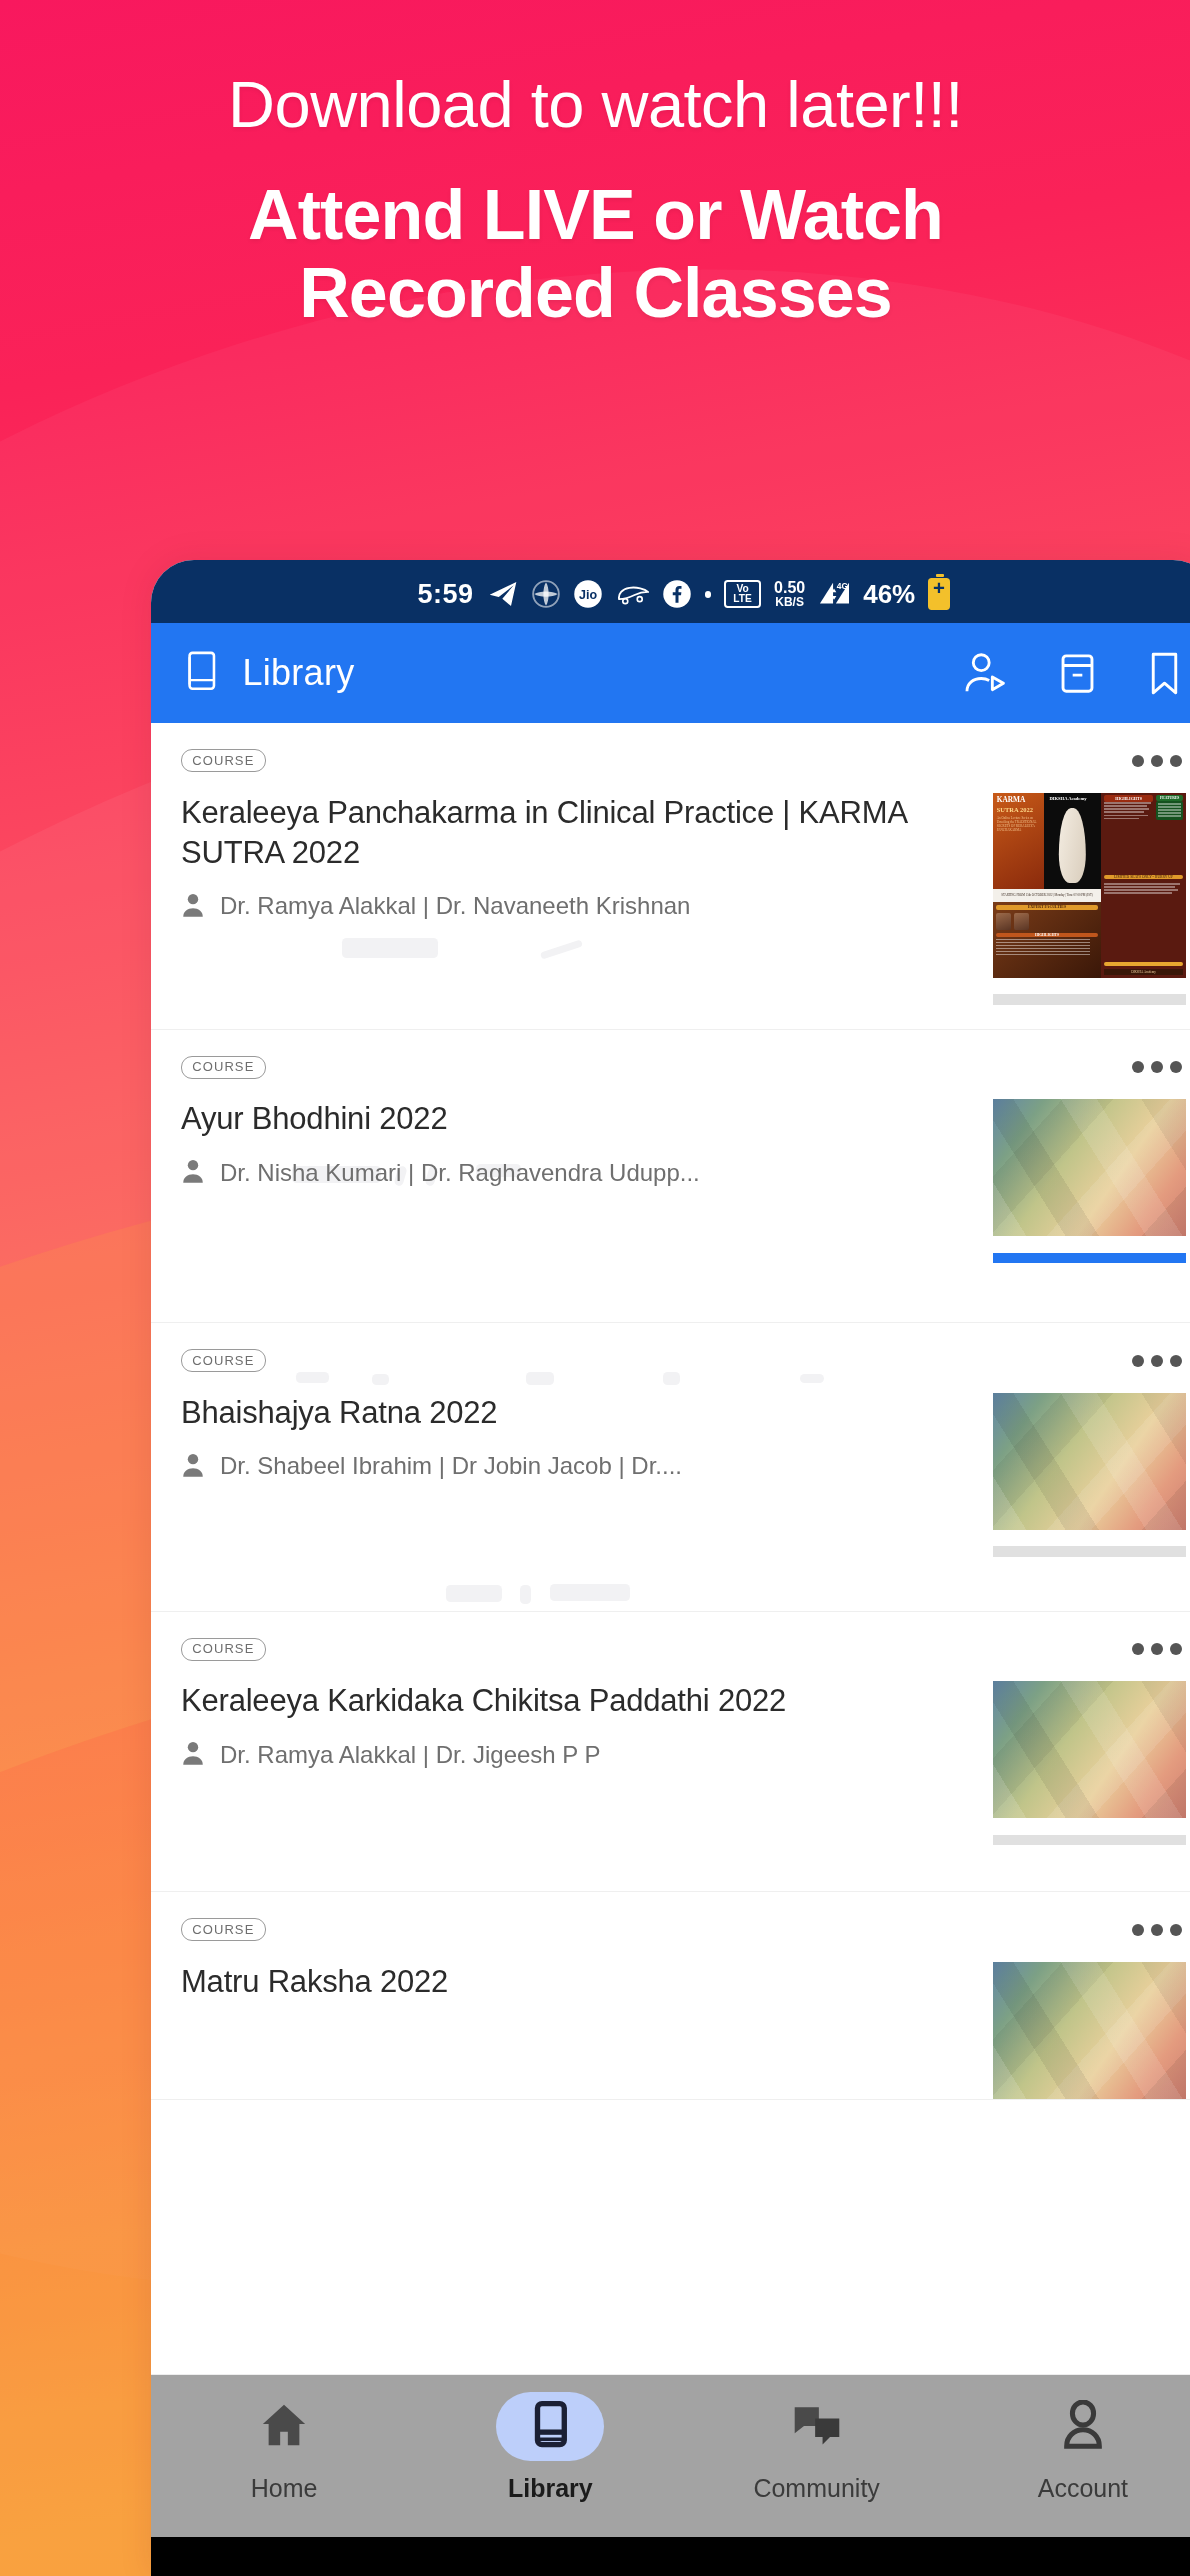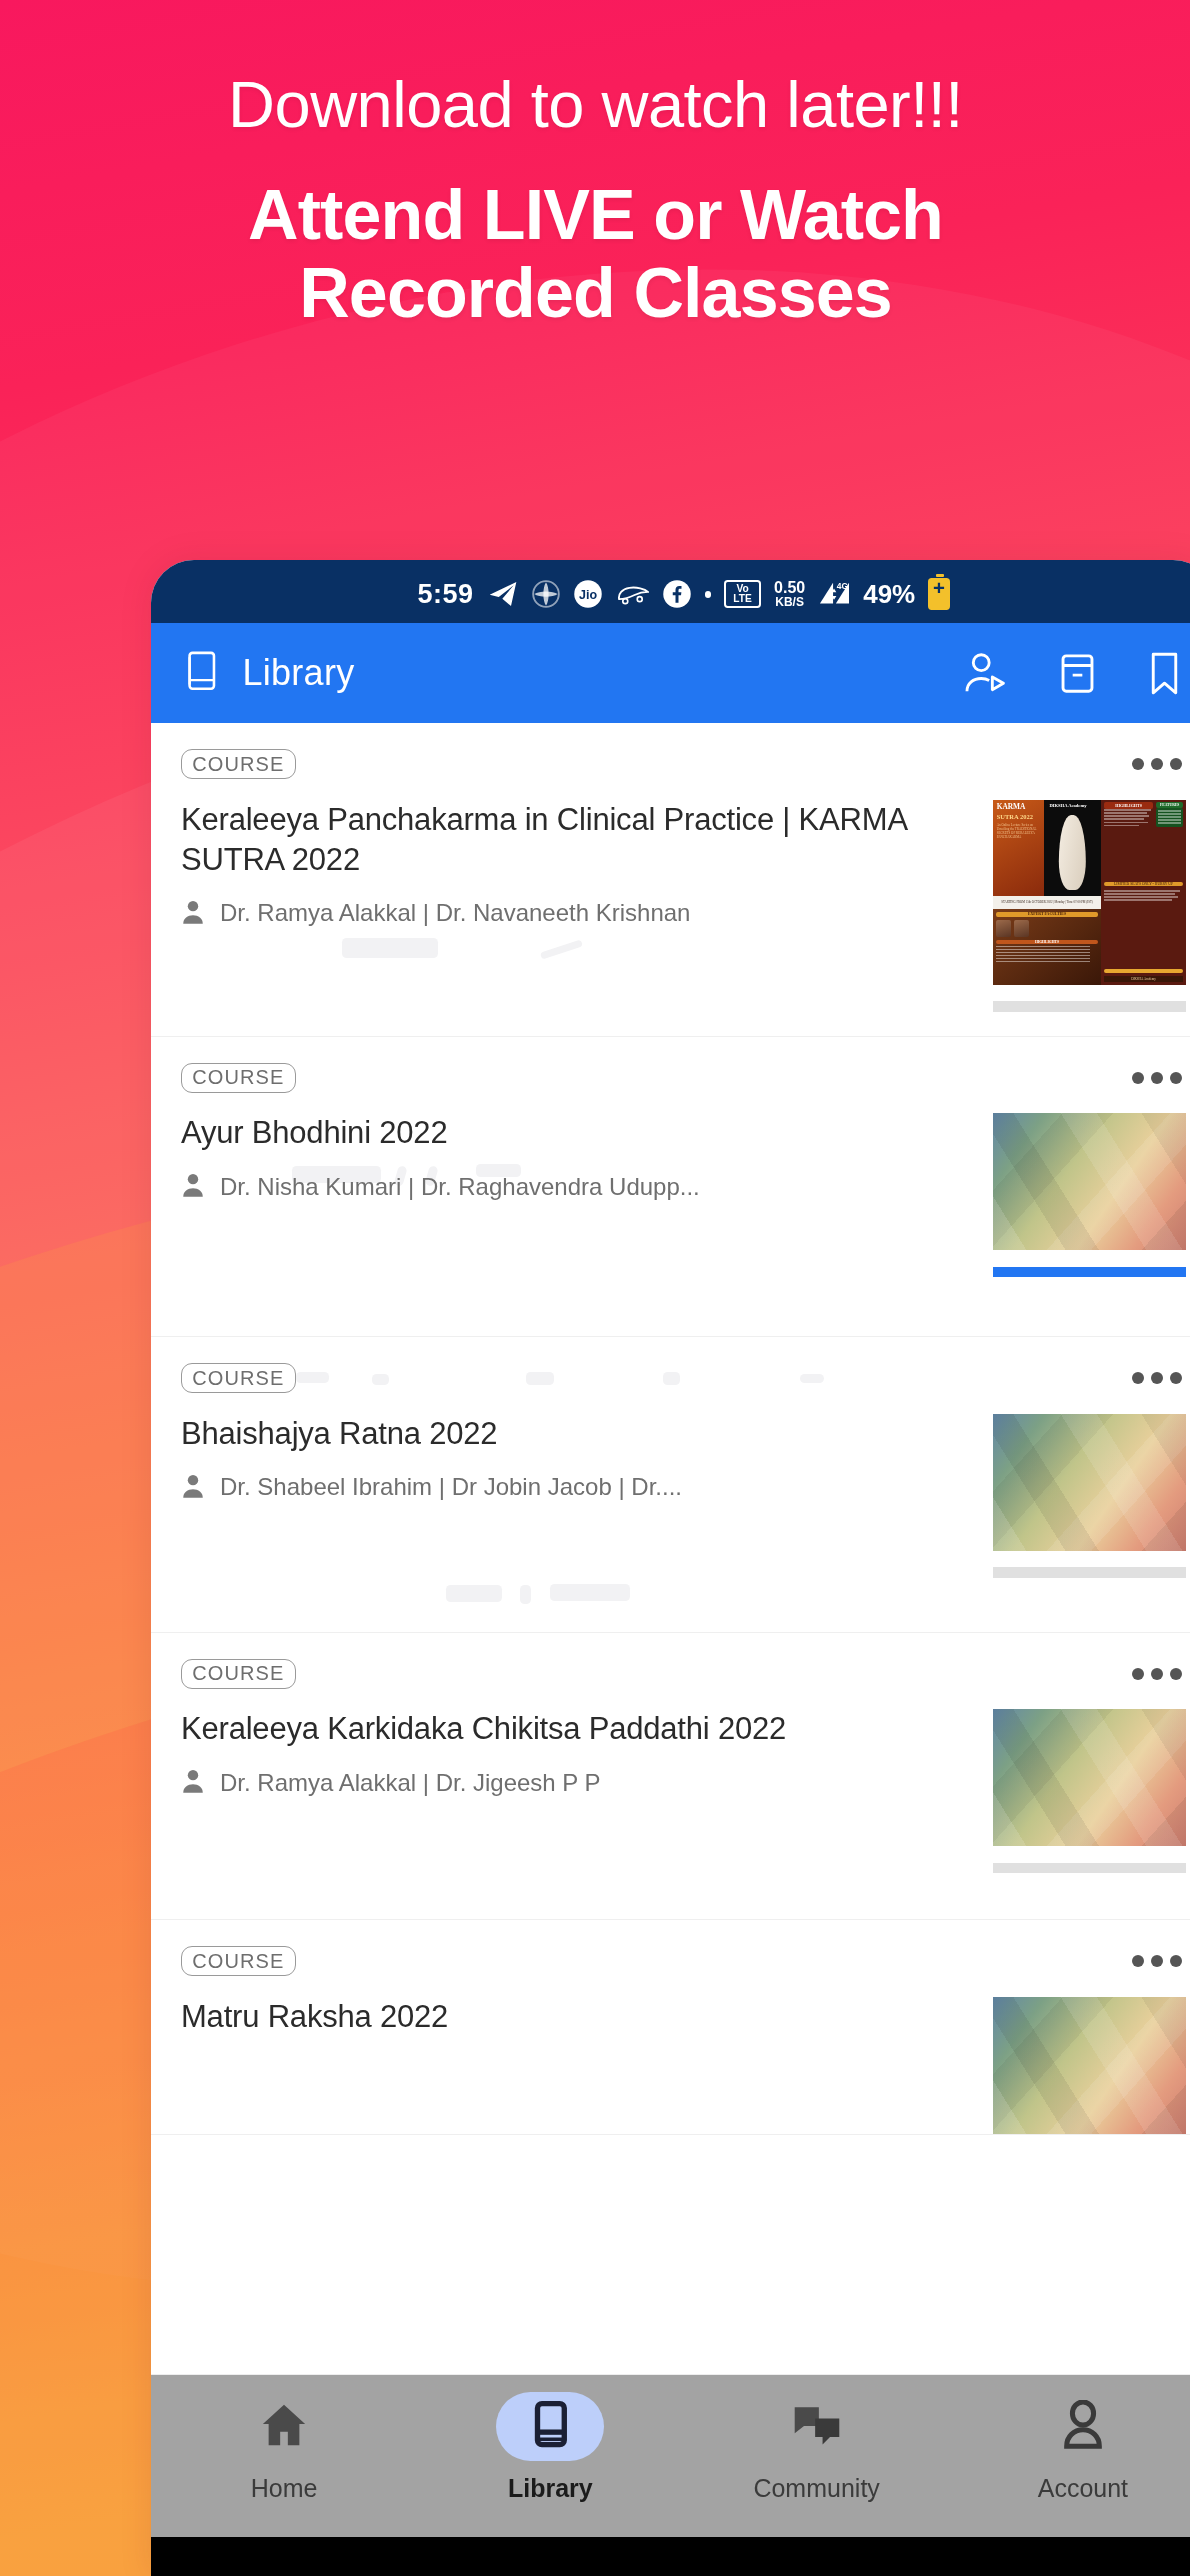--- a/index.html
+++ b/index.html
@@ -163,21 +163,21 @@
   .card {
     position: relative;
     padding: 26px 30px 0 30px;
     border-bottom: 0.9px solid #EFEFEF;
   }
   .badge-row { display: flex; align-items: center; }
   .badge {
     border: 1.9px solid #9A9A9A;
     border-radius: 11px;
     color: #6E6E6E;
-    font-size: 20px;
+    font-size: 13px;
     letter-spacing: 1.1px;
     padding: 3.7px 10.2px 4.6px 10.2px;
     line-height: 1;
   }
   .dots {
     margin-left: auto;
     display: flex; gap: 7.4px; padding: 3.7px 3.7px;
   }
   .dots i { width: 12px; height: 12px; border-radius: 50%; background:#555; display:block; }
 
@@ -357,21 +357,21 @@
       <span class="sb-ico">
         <svg width="32" height="30" viewBox="0 0 34 32">
           <path d="M2 26 16 4v22H2z" fill="#fff"></path>
           <path d="M19 26 33 4v22H19z" fill="#fff"></path>
           <path d="M17 10l2.5 4h-5z" fill="#fff"></path>
           <path d="M17 22l-2.5-4h5z" fill="#fff"></path>
           <text x="26" y="11" font-size="9" font-weight="700" fill="#fff" text-anchor="middle" font-family="Liberation Sans, sans-serif">4G</text>
         </svg>
       </span>
 
-      <div class="sb-pct">49%</div>
+      <div class="sb-pct">46%</div>
       <div class="batt"></div>
     </div>
 
     <div id="appbar">
       <span>
         <svg width="39" height="43" viewBox="0 0 26 30">
           <rect x="4" y="2" width="17" height="25" rx="2" fill="none" stroke="#fff" stroke-width="1.8"></rect>
           <path d="M4 21h17" stroke="#fff" stroke-width="1.6"></path>
           <path d="M4 5v19" stroke="#fff" stroke-width="1.6"></path>
         </svg>

